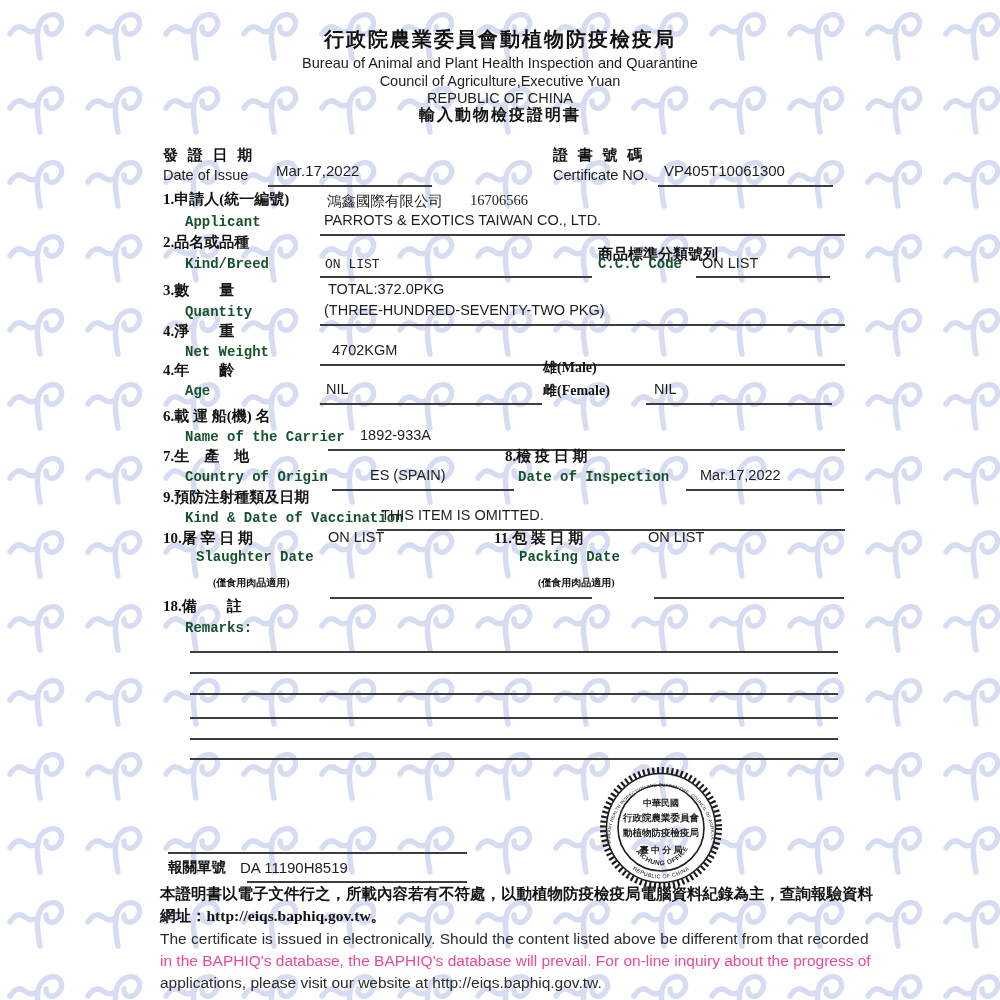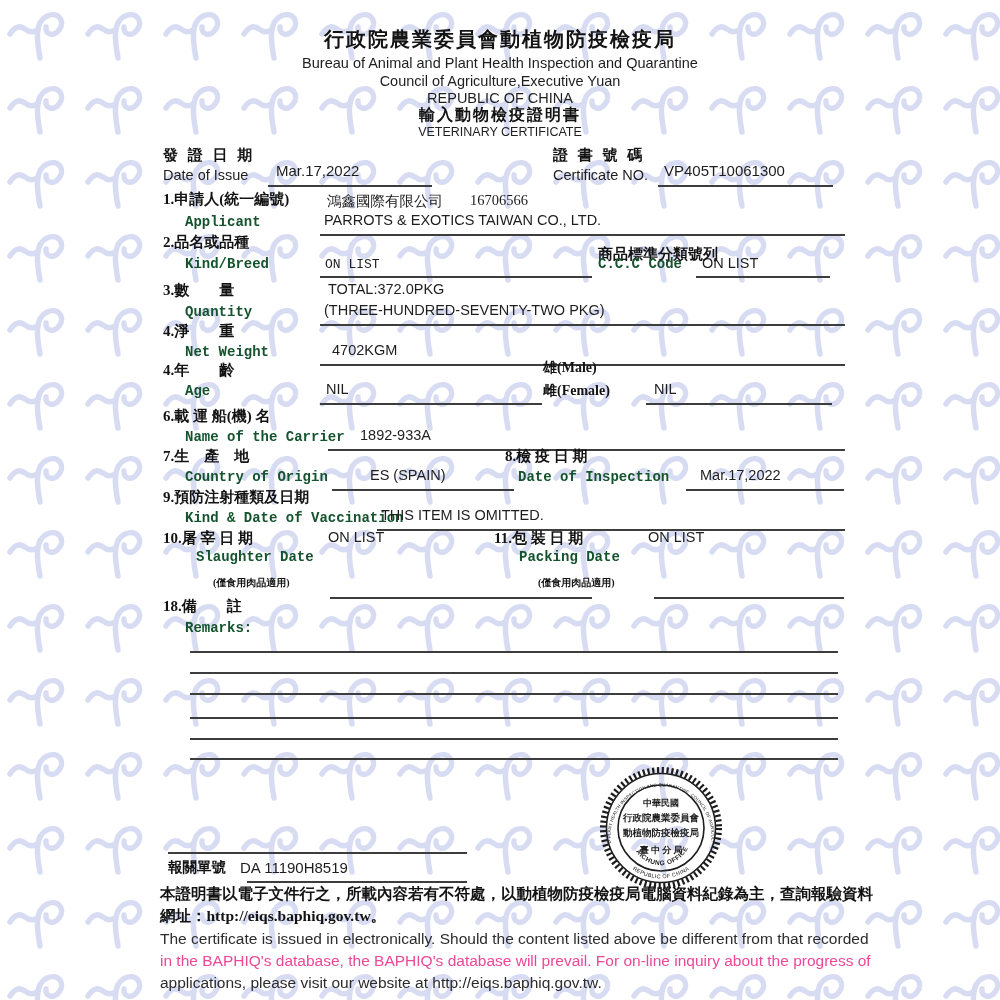--- a/index.html
+++ b/index.html
@@ -38,21 +38,20 @@
     <rect x="0" y="0" width="1000" height="1000" fill="url(#wmpat)"></rect>
   </svg>
 
   <div class="content">
 
     <div class="a ctr cnb s20 ls2" style="top:26px;">行政院農業委員會動植物防疫檢疫局</div>
     <div class="a ctr sv s145" style="top:55px;">Bureau of Animal and Plant Health Inspection and Quarantine</div>
     <div class="a ctr sv s145" style="top:73px;">Council of Agriculture,Executive Yuan</div>
     <div class="a ctr sv s145" style="top:90px;">REPUBLIC OF CHINA</div>
     <div class="a ctr cnb s16 ls2" style="top:105px;">輸入動物檢疫證明書</div>
-    <div class="a ctr sv s125" style="top:125px;">VETERINARY CERTIFICATE</div>
 
     <div class="a cnb s15 ls3" style="left:163px;top:146px;">發 證 日 期</div>
     <div class="a cnb s15 ls3" style="left:553px;top:146px;">證 書 號 碼</div>
     <div class="a sv s145" style="left:163px;top:167px;">Date of Issue</div>
     <div class="a fld" style="left:268px;top:162px;width:164px;height:23px;">
       <span class="sv s15" style="padding-left:8px;">Mar.17,2022</span>
     </div>
     <div class="a sv s145" style="left:553px;top:167px;">Certificate NO.</div>
     <div class="a fld" style="left:658px;top:162px;width:175px;height:23px;">
       <span class="sv s15" style="padding-left:6px;">VP405T10061300</span>

